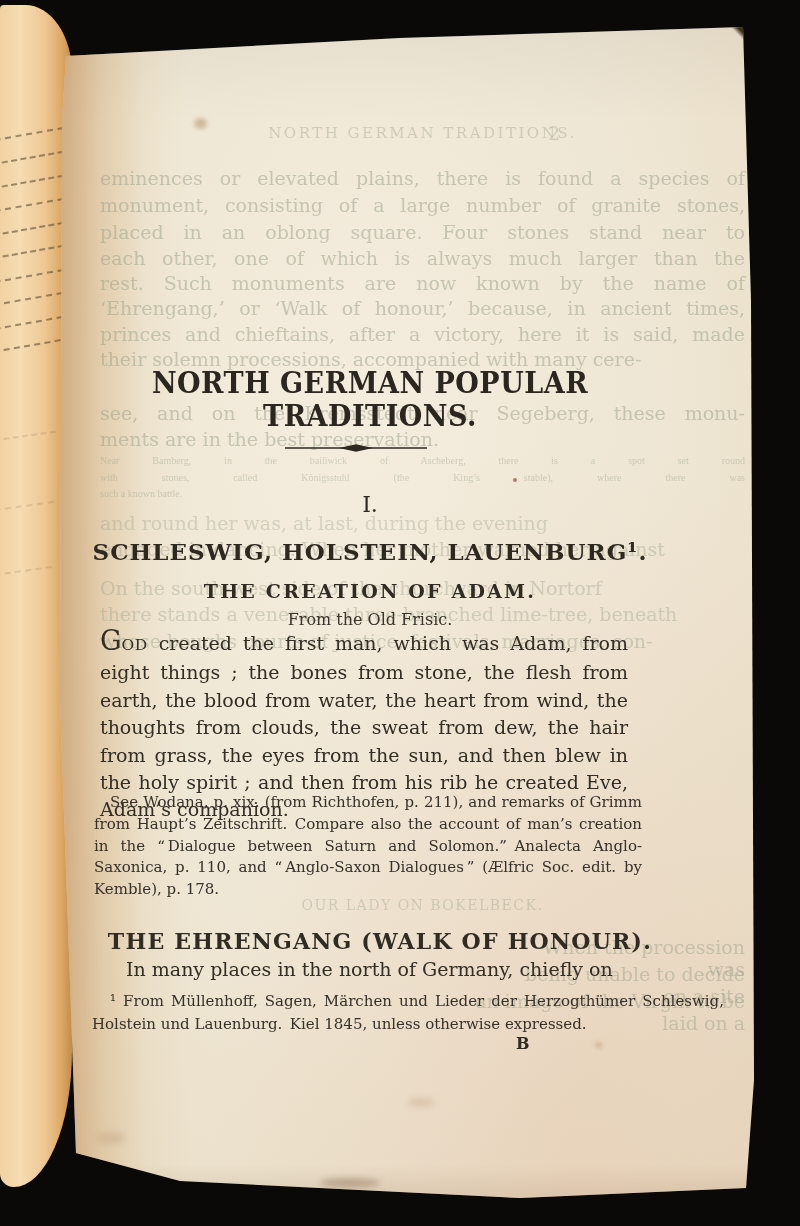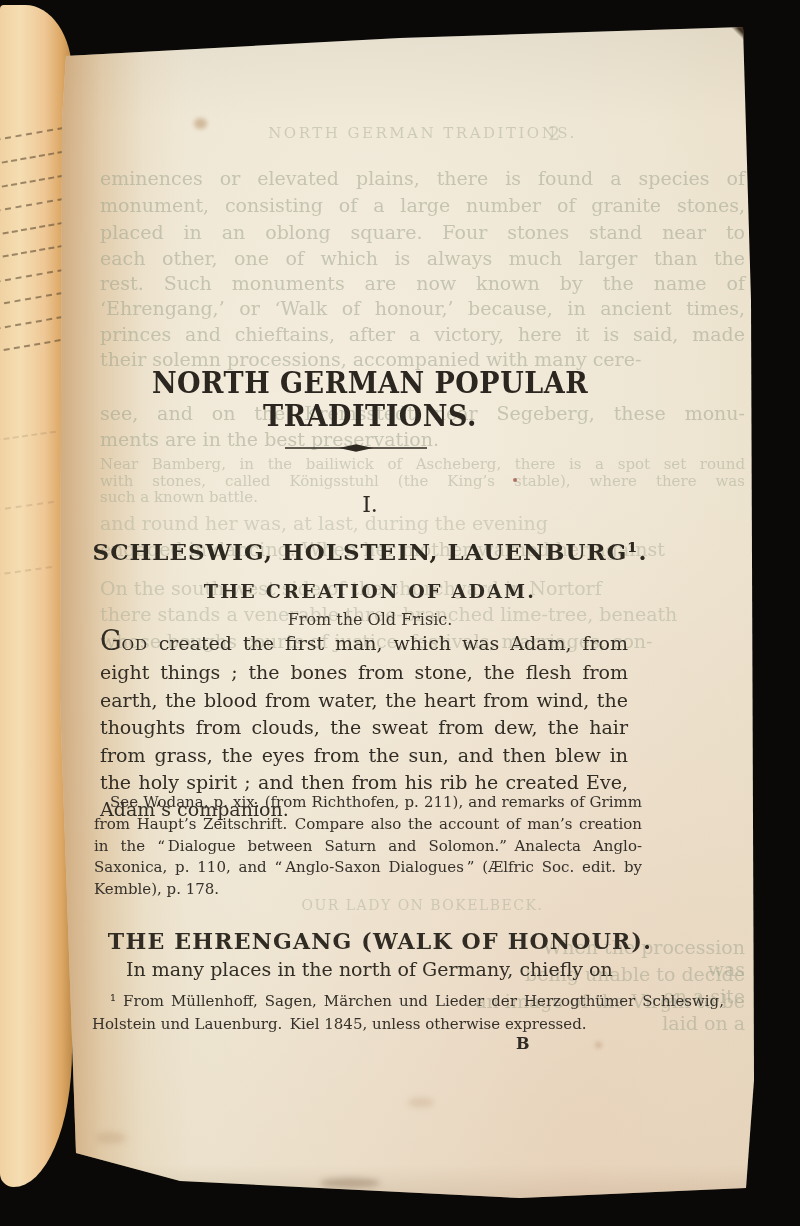--- a/index.html
+++ b/index.html
@@ -51,21 +51,21 @@
   .sig{position:absolute;left:516px;top:1034px;font-size:16px;font-weight:bold;color:#2f2a23;}
 
   
   .divider{position:absolute;left:285px;top:443px;}
 
   
   .ghost{position:absolute;left:100px;width:645px;font-size:19px;color:#99a08a;opacity:.5;
     filter:blur(.45px);text-align:justify;text-align-last:justify;}
   .ghost.noj{text-align-last:left;}
   .ghost.ctr{text-align:center;text-align-last:center;}
-  .ghost.sm{font-size:15px;opacity:.42;}
+  .ghost.sm{font-size:10px;opacity:.42;font-family:Liberation Serif, serif;}
   .ghost.frag{text-align:right;text-align-last:right;opacity:.45;}
   .ghost-head{letter-spacing:2.5px;font-size:15px;opacity:.4;}
 </style>
 </head>
 <body>
 
 <div class="photo">
 
   <div class="left-page">
     <div class="edge-line" style="left:-6px;top:128px;width:70px;"></div>

